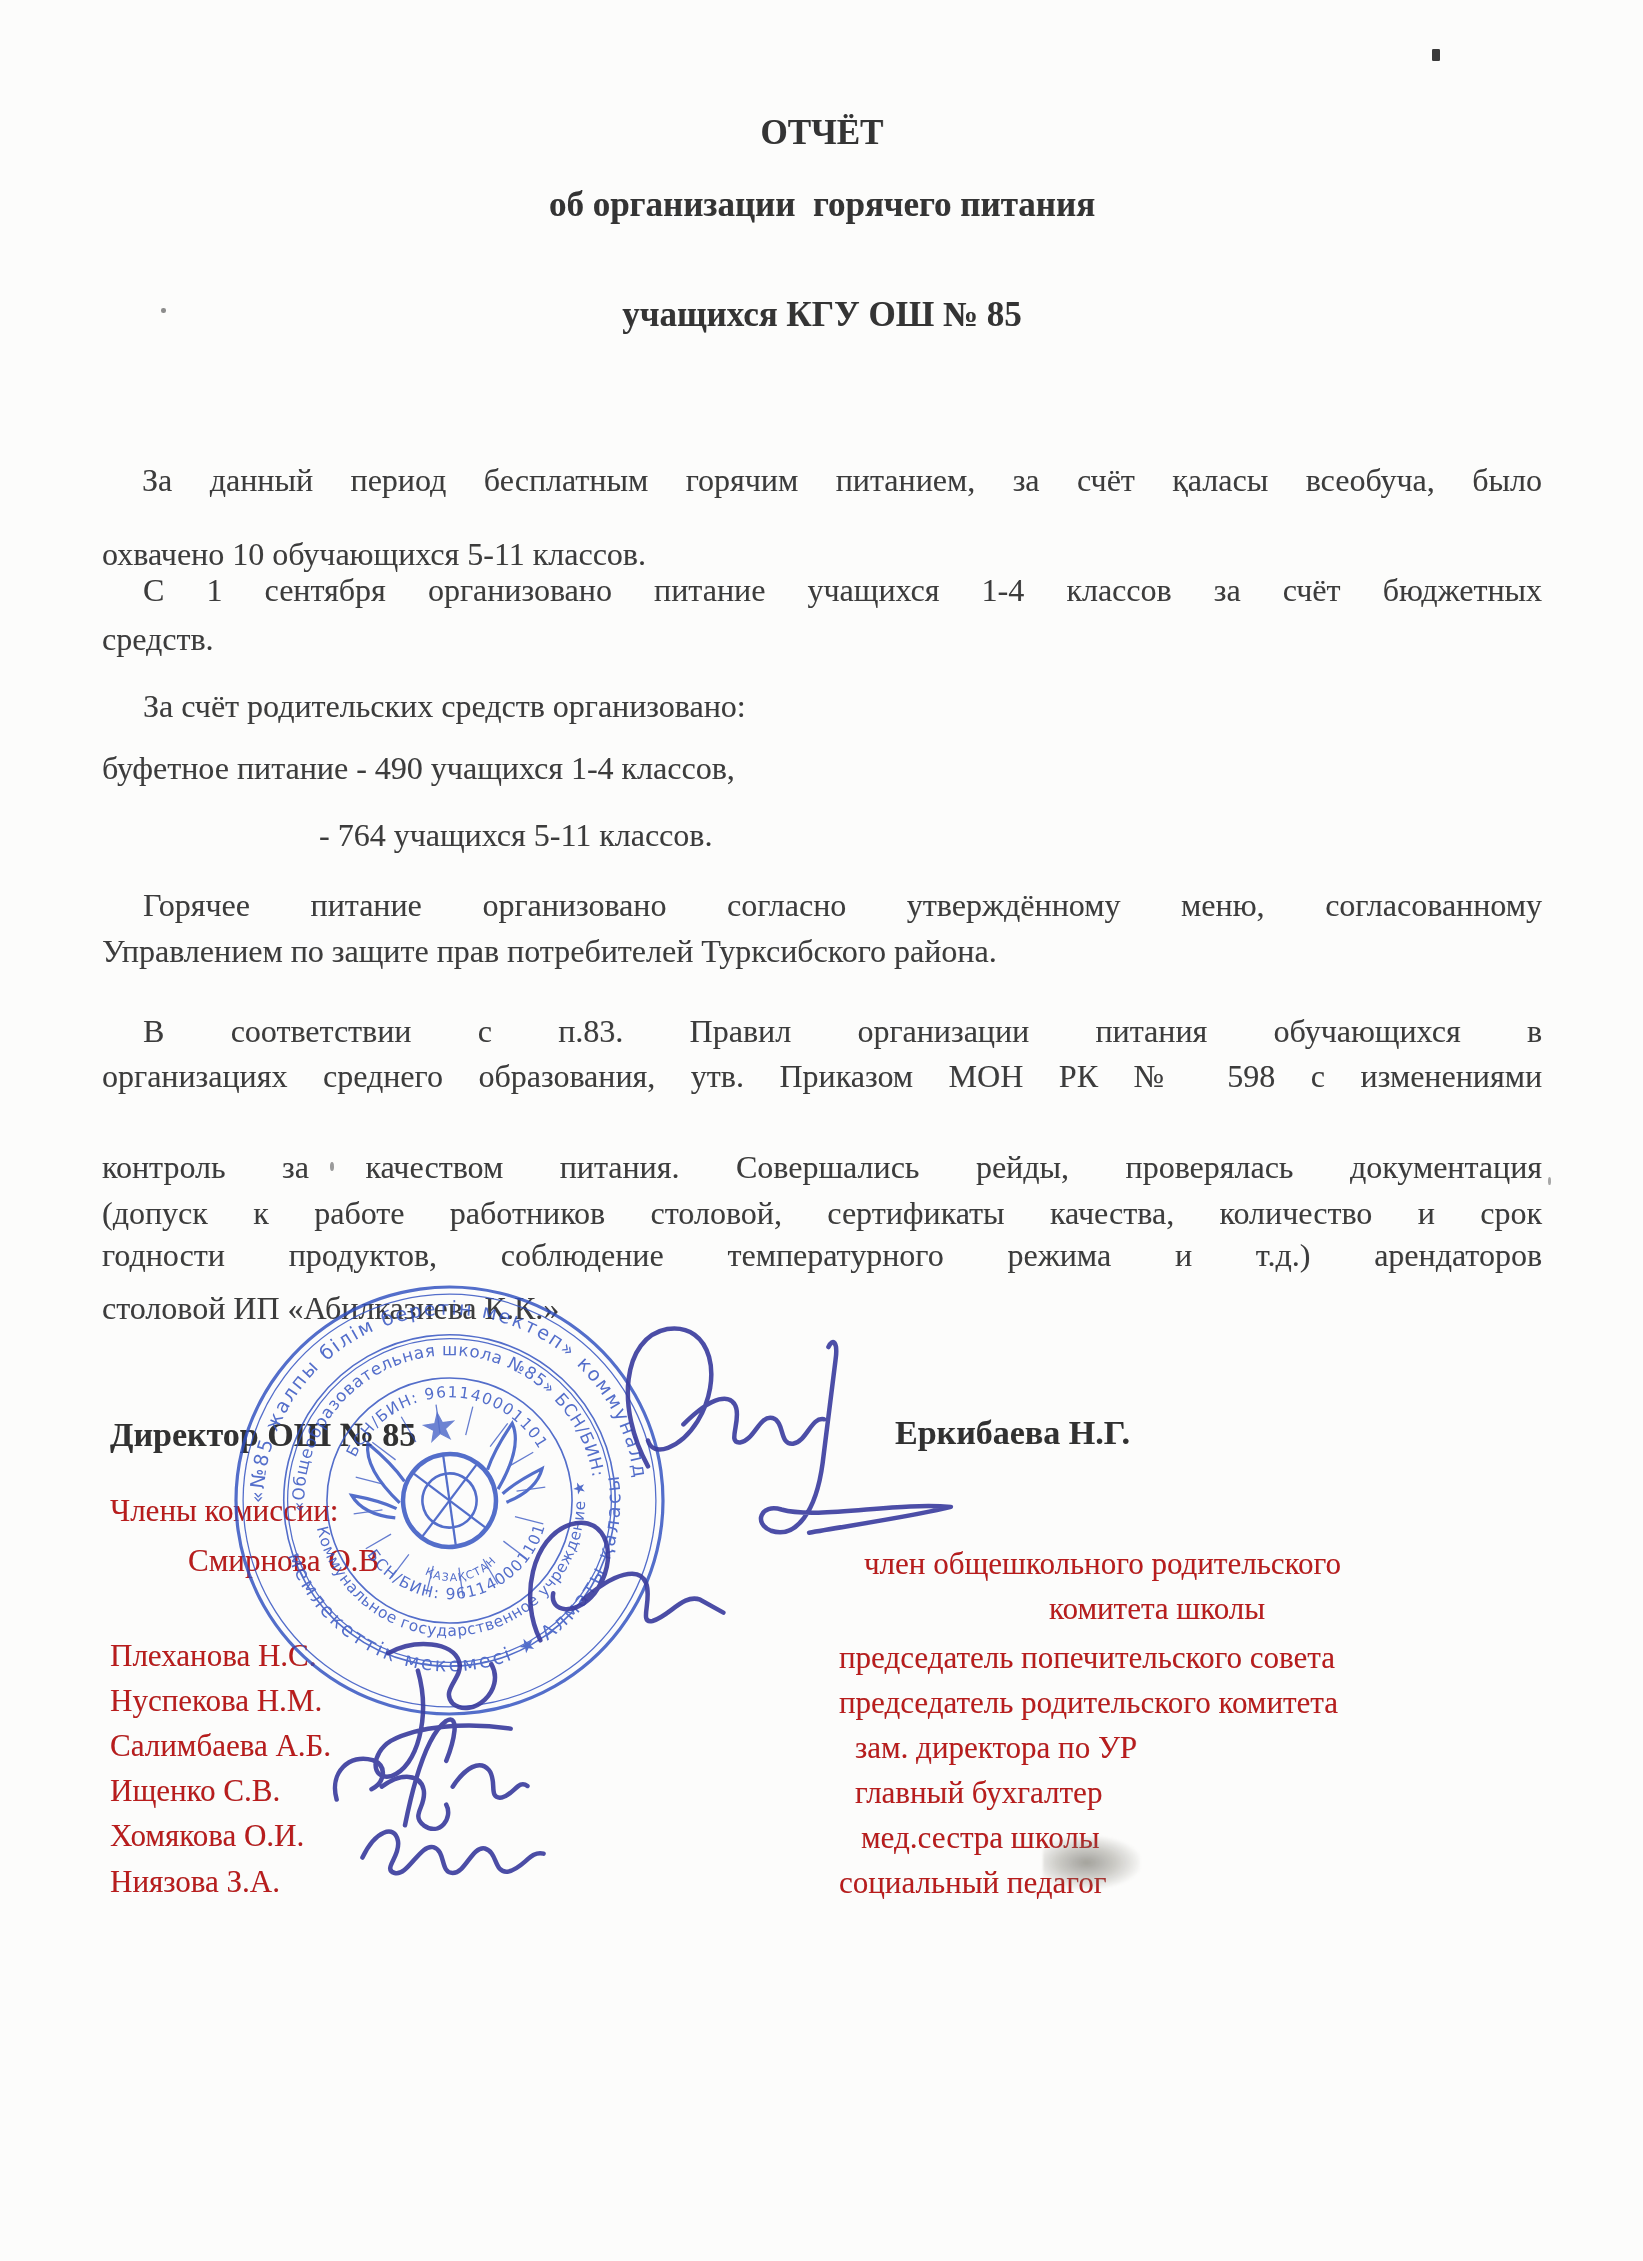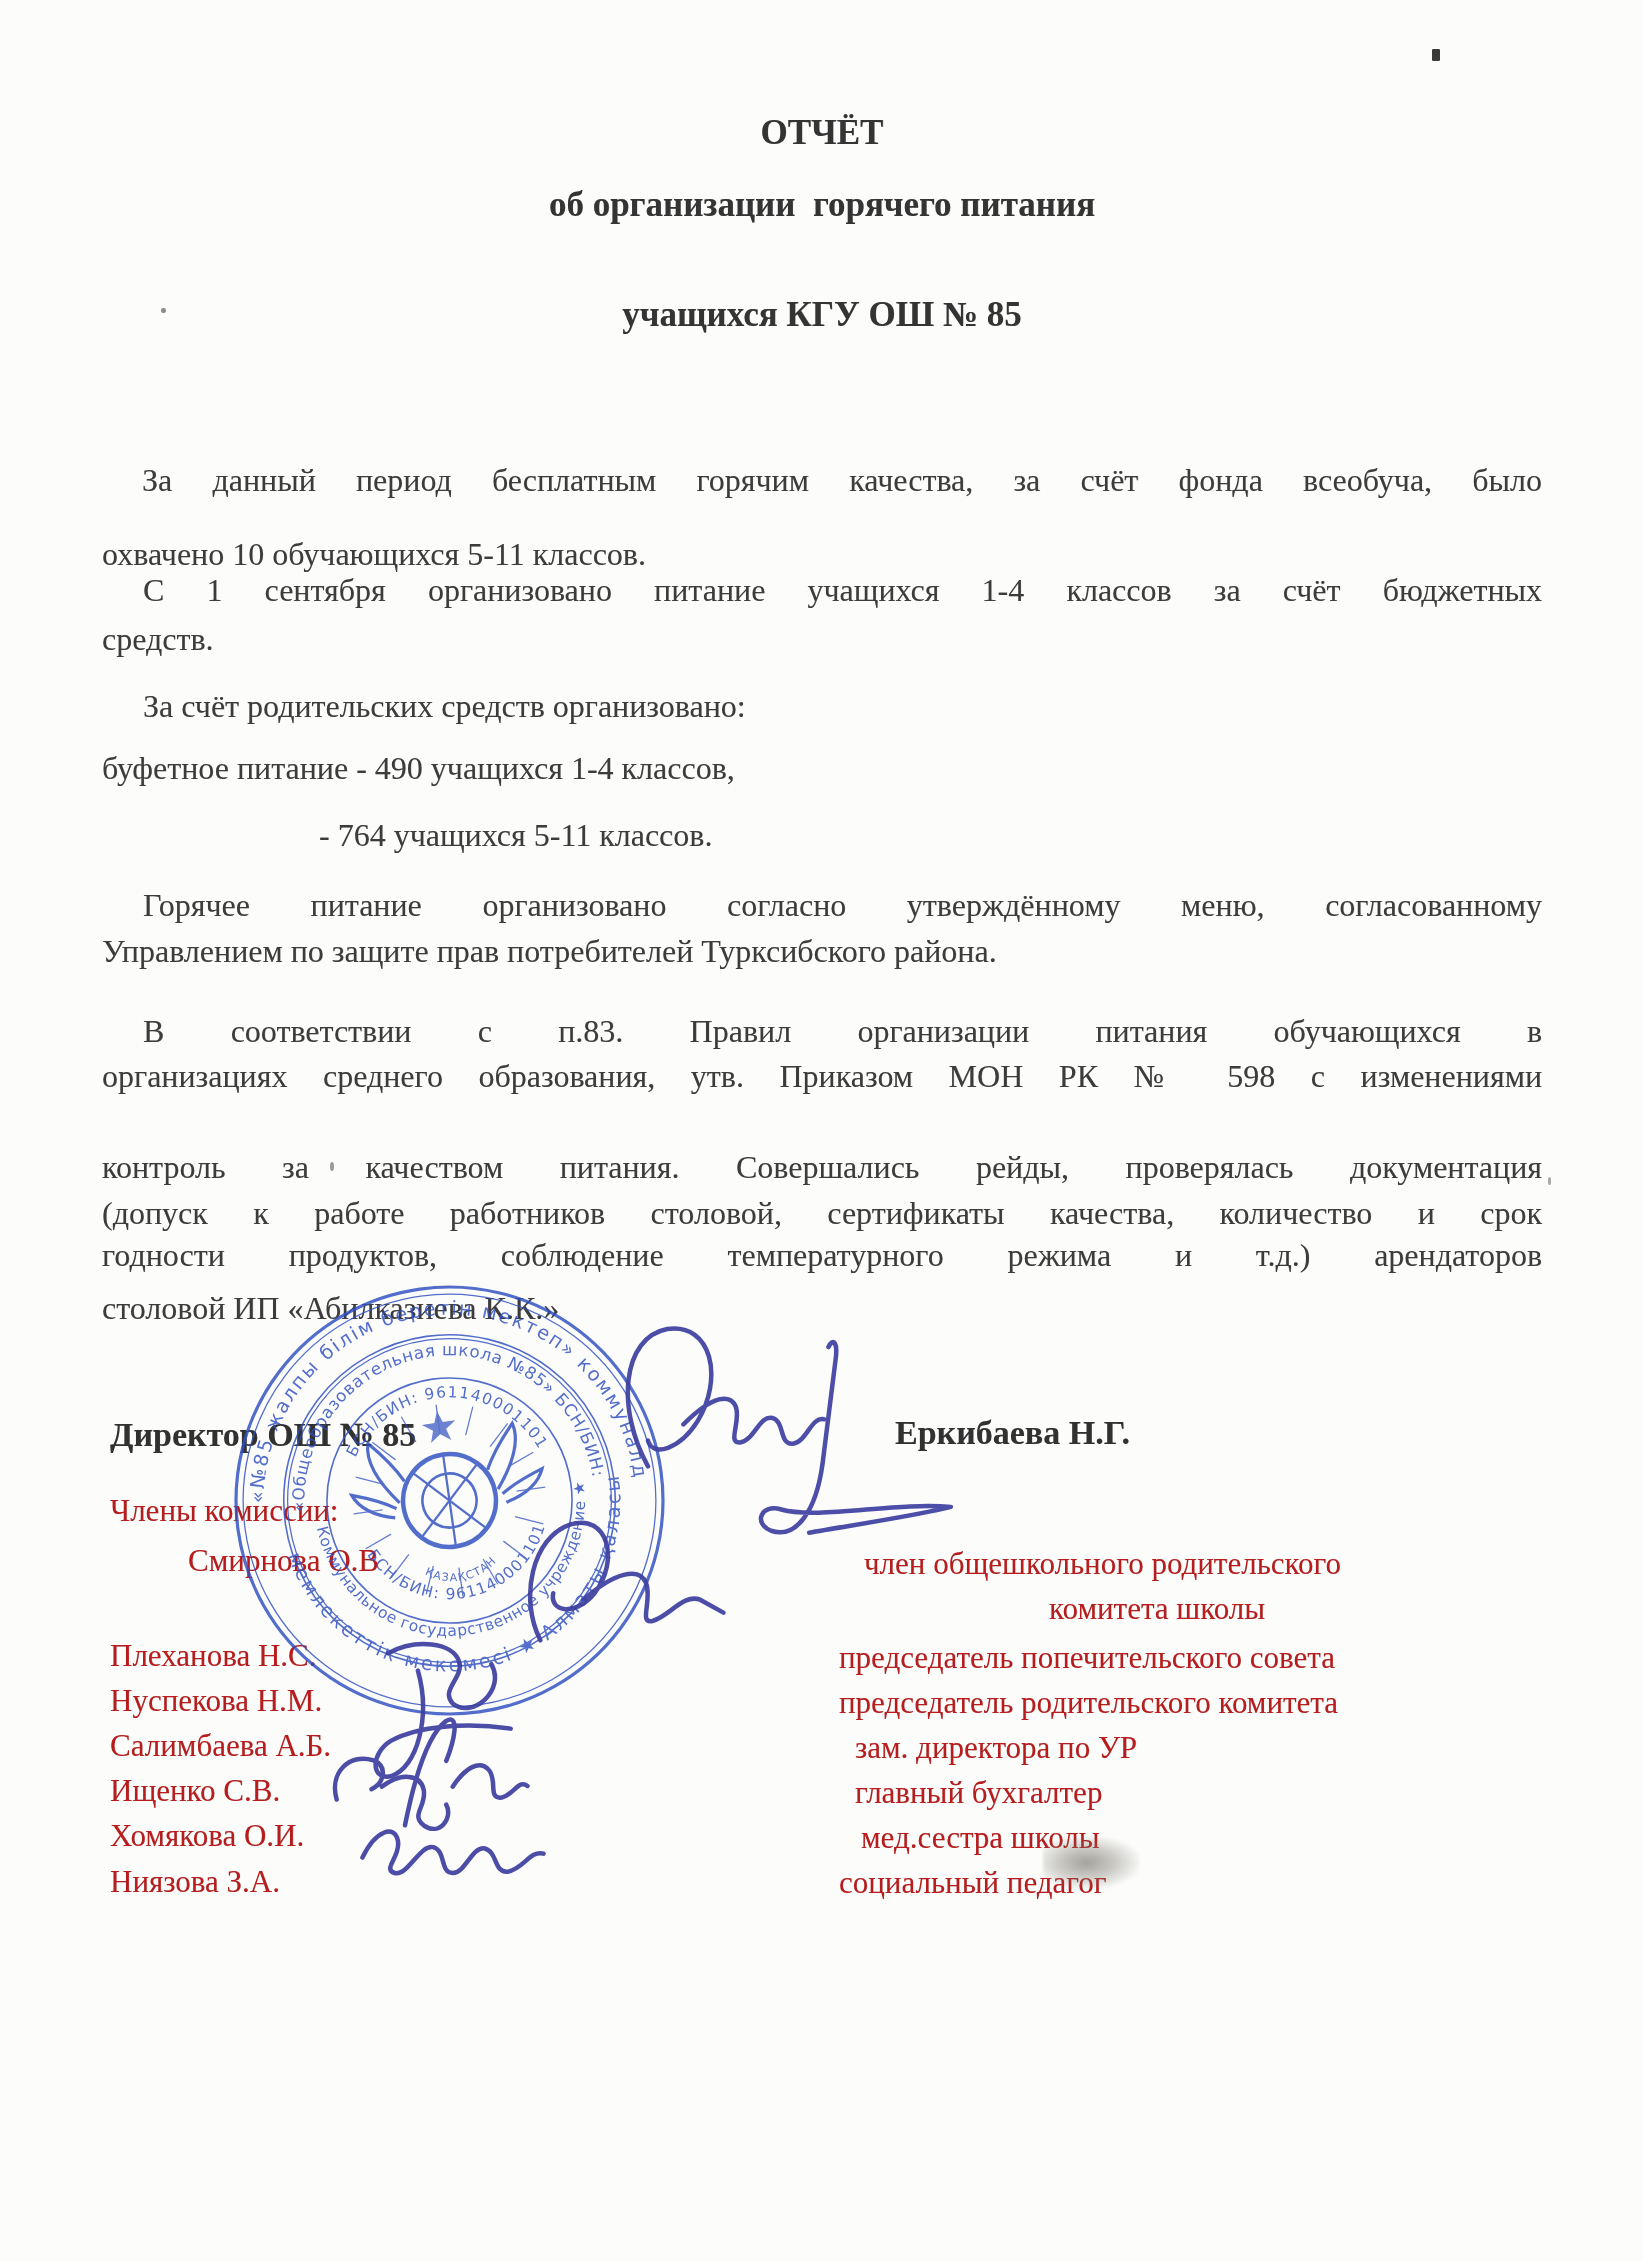--- a/index.html
+++ b/index.html
@@ -42,21 +42,21 @@
 </style>
 </head>
 <body>
 
 <div class="page">
 
   <div class="title-line" style="top:113px;">ОТЧЁТ</div>
   <div class="title-line" style="top:185px;">об организации  горячего питания</div>
   <div class="title-line" style="top:255px;margin-top:40px;">учащихся КГУ ОШ № 85</div>
 
-  <div class="t-line jt" style="top:462px;  left:142px; width:1400px;">За данный период бесплатным горячим качества, за счёт фонда всеобуча, было</div>
+  <div class="t-line jt" style="top:462px;  left:142px; width:1400px;">За данный период бесплатным горячим питанием, за счёт қаласы всеобуча, было</div>
   <div class="t-line" style="top:510px;  left:102px;margin-top:26px;">охвачено 10 обучающихся 5-11 классов.</div>
   <div class="t-line jt" style="top:572px;  left:143px; width:1399px;">С 1 сентября организовано питание  учащихся 1-4 классов за счёт бюджетных</div>
   <div class="t-line" style="top:621px;  left:102px;">средств.</div>
   <div class="t-line" style="top:688px; left:143px;">За счёт родительских средств организовано:</div>
   <div class="t-line" style="top:750px; left:102px;">буфетное питание - 490 учащихся 1-4 классов,</div>
   <div class="t-line" style="top:817px; left:319px;">- 764 учащихся 5-11 классов.</div>
   <div class="t-line jt" style="top:887px; left:143px; width:1399px;">Горячее питание организовано согласно утверждённому меню, согласованному</div>
   <div class="t-line" style="top:933px; left:102px;">Управлением по защите прав потребителей Турксибского района.</div>
   <div class="t-line jt" style="top:1013px; left:143px; width:1399px;">В соответствии с п.83. Правил организации питания обучающихся в</div>
   <div class="t-line jt" style="top:1058px; left:102px; width:1440px;">организациях среднего образования, утв. Приказом МОН РК № 598 с изменениями</div>

